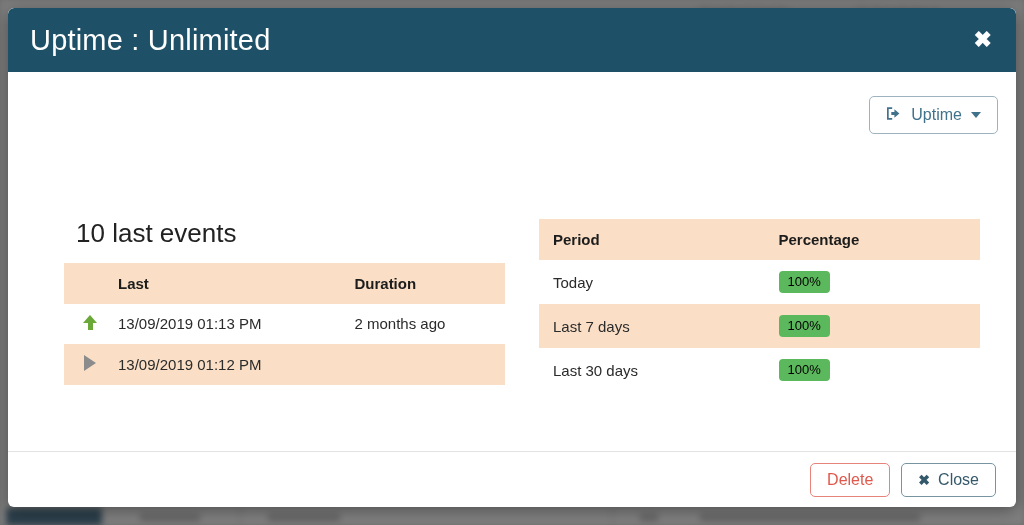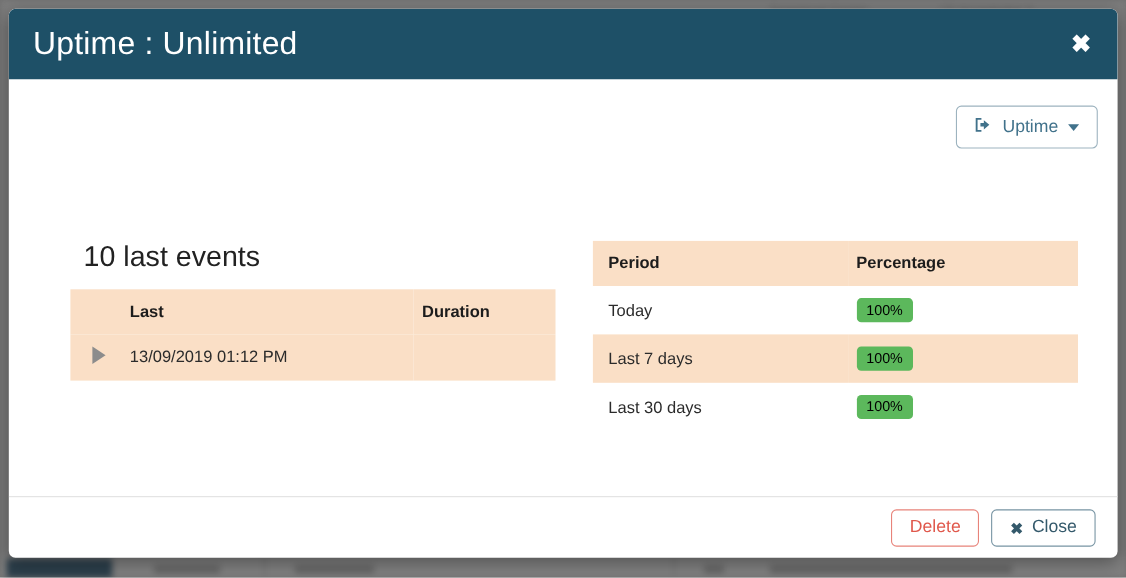--- a/index.html
+++ b/index.html
@@ -317,20 +317,27 @@
         <h2 class="section-title">10 last events</h2>
         <table class="data">
           <thead>
             <tr>
               <th class="ev-icon-cell"></th>
               <th>Last</th>
               <th>Duration</th>
             </tr>
           </thead>
           <tbody>
+            <tr>
+              <td class="ev-icon-cell">
+                <span class="arrow-up"></span>
+              </td>
+              <td>13/09/2019 01:13 PM</td>
+              <td>2 months ago</td>
+            </tr>
             <tr class="alt">
               <td class="ev-icon-cell">
                 <span class="tri-right"></span>
               </td>
               <td>13/09/2019 01:12 PM</td>
               <td></td>
             </tr>
           </tbody>
         </table>
       </div>

